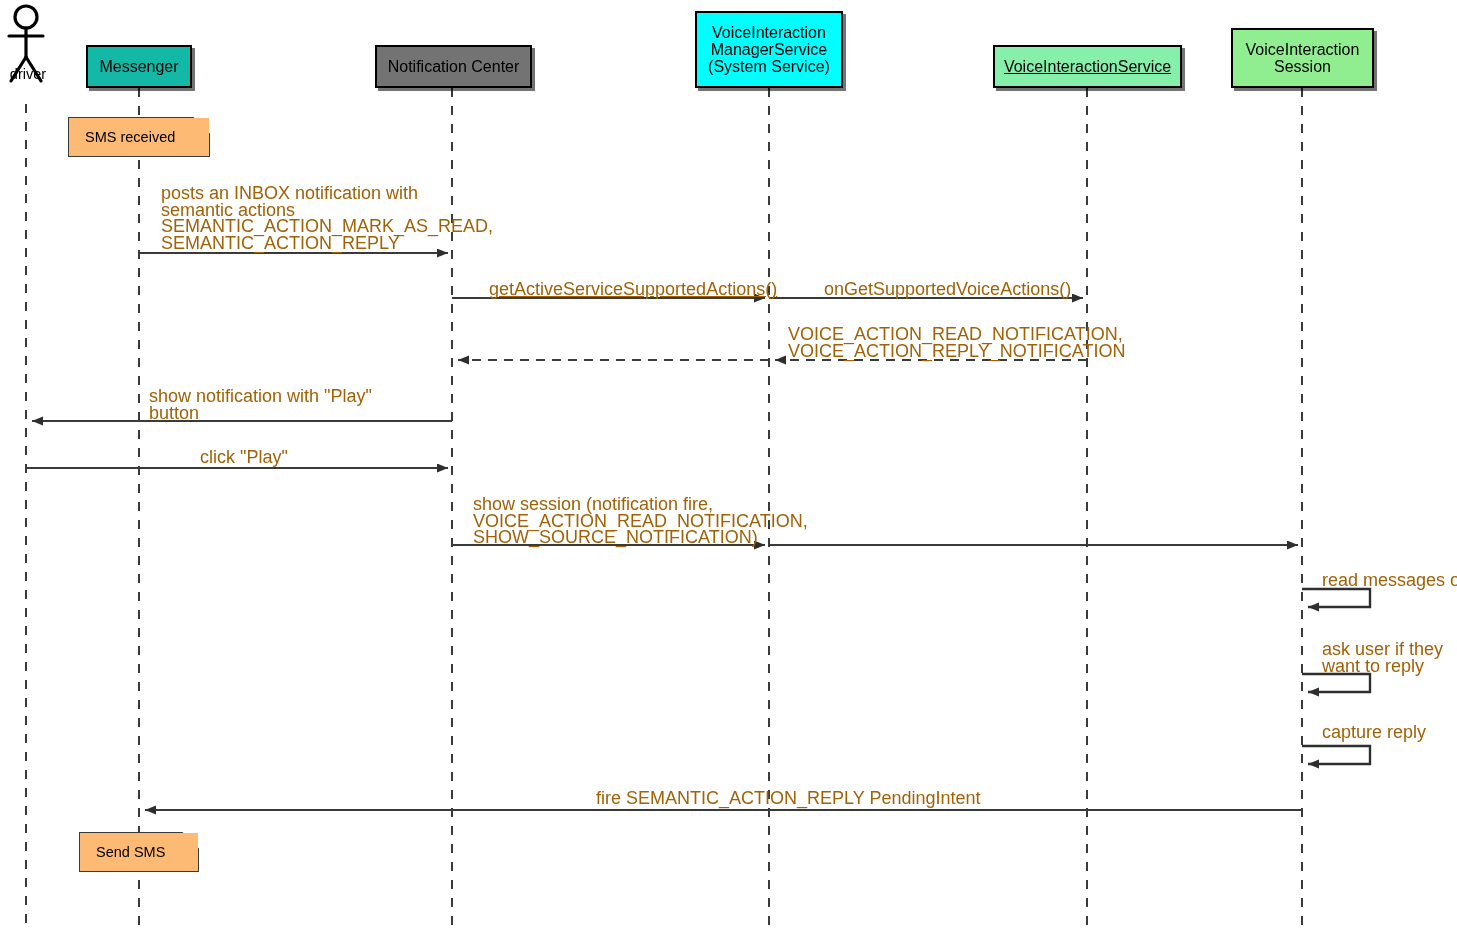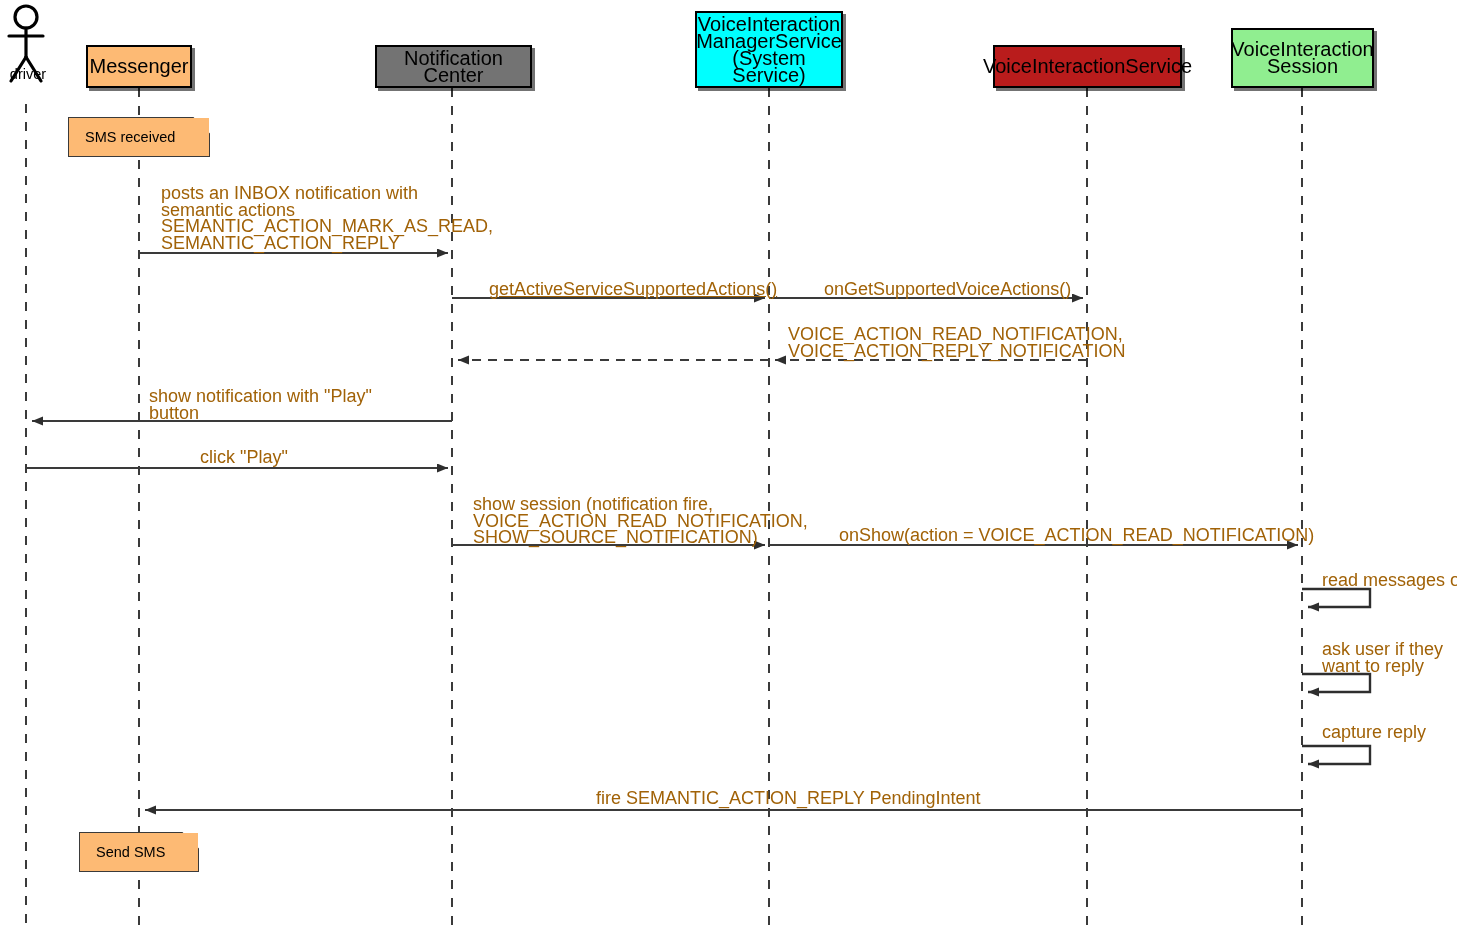--- a/index.html
+++ b/index.html
@@ -28,21 +28,21 @@
   }
   .participant-box {
     position: absolute;
     box-sizing: border-box;
     border: 2px solid #000000;
     box-shadow: 3px 3px 0 rgba(0,0,0,0.55);
     display: flex;
     align-items: center;
     justify-content: center;
     text-align: center;
-    font-size: 20px;
+    font-size: 16px;
     line-height: 17px;
     color: #000000;
   }
   .note {
     position: absolute;
     box-sizing: border-box;
     background: #fdba74;
     display: flex;
     align-items: center;
     font-size: 14.5px;
@@ -128,35 +128,35 @@
       <line x1="1302" y1="810" x2="145" y2="810" marker-end="url(#arrowFilled)"></line>
     </g>
 
     <g stroke="#2e2e2e" stroke-width="2.4" fill="none">
       <path d="M1302,589 L1370,589 L1370,607 L1308,607" marker-end="url(#arrowFilled)"></path>
       <path d="M1302,674 L1370,674 L1370,692 L1308,692" marker-end="url(#arrowFilled)"></path>
       <path d="M1302,746 L1370,746 L1370,764 L1308,764" marker-end="url(#arrowFilled)"></path>
     </g>
   </svg>
 
-  <div class="participant-box" style="left:86px; top:45px; width:106px; height:43px; background:#fdba74;">
+  <div class="participant-box" style="left:86px; top:45px; width:106px; height:43px; background:#14b8a6;">
     <span>Messenger</span>
   </div>
 
   <div class="participant-box" style="left:375px; top:45px; width:157px; height:43px; background:#737373;">
     <span>Notification Center</span>
   </div>
 
   <div class="participant-box" style="left:695px; top:11px; width:148px; height:77px; background:#00FFFF;">
     <span style="white-space:pre-line;">VoiceInteraction
 ManagerService
 (System Service)</span>
   </div>
 
-  <div class="participant-box" style="left:993px; top:45px; width:189px; height:43px; background:#b91c1c;">
+  <div class="participant-box" style="left:993px; top:45px; width:189px; height:43px; background:#86efac;text-decoration:underline;">
     <span>VoiceInteractionService</span>
   </div>
 
   <div class="participant-box" style="left:1231px; top:28px; width:143px; height:60px; background:#90EE90;">
     <span style="white-space:pre-line;">VoiceInteraction
 Session</span>
   </div>
 
   <div class="actor-label" style="left:0px; top:66px; width:56px;">driver</div>
 
@@ -181,21 +181,20 @@
 
   <div class="msg-label" style="left:149px; top:388px;">show notification with "Play"
 button</div>
 
   <div class="msg-label" style="left:200px; top:449px;">click "Play"</div>
 
   <div class="msg-label" style="left:473px; top:496px;">show session (notification fire,
 VOICE_ACTION_READ_NOTIFICATION,
 SHOW_SOURCE_NOTIFICATION)</div>
 
-  <div class="msg-label" style="left:839px; top:527px;">onShow(action = VOICE_ACTION_READ_NOTIFICATION)</div>
 
   <div class="msg-label" style="left:560px; top:790px;margin-left:36px;">fire SEMANTIC_ACTION_REPLY PendingIntent</div>
 
   <div class="msg-label" style="left:1322px; top:572px;">read messages out</div>
 
   <div class="msg-label" style="left:1322px; top:641px;">ask user if they
 want to reply</div>
 
   <div class="msg-label" style="left:1322px; top:724px;">capture reply</div>
 

